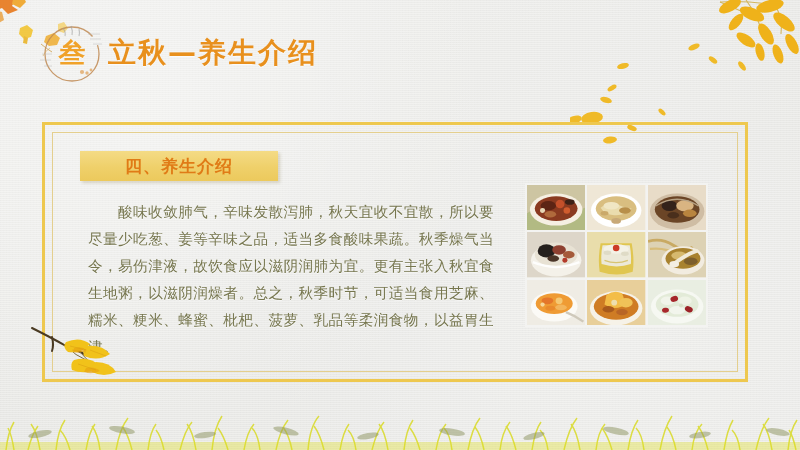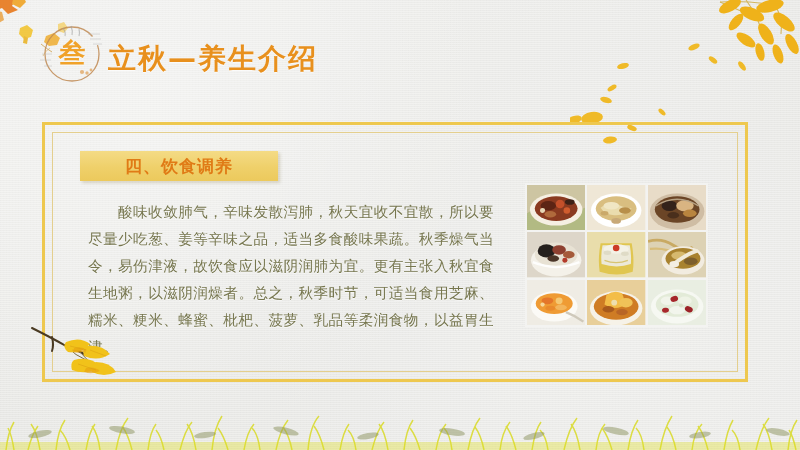--- a/index.html
+++ b/index.html
@@ -55,21 +55,20 @@
     text-shadow:0 1px 0 rgba(255,255,255,.6);
   }
   #title {
     position:absolute; left:108px; top:34px;
     font-family:"DejaVu Sans","Liberation Sans",sans-serif;
     font-size:28px; font-weight:bold;
     color:#e8901d;
     letter-spacing:2px;
     white-space:nowrap;
     text-shadow:0 1px 1px rgba(255,255,255,.75);
-    margin-top:6px;
   }
 
   
   #frame-outer {
     position:absolute;
     left:42px; top:122px;
     width:706px; height:260px;
     border:3px solid #eec84f;
     box-sizing:border-box;
   }
@@ -221,21 +220,21 @@
       <div id="badge-num">叁</div>
     </div>
 
     <div id="title">立秋—养生介绍</div>
   </div>
 
   <div id="frame-outer"></div>
   <div id="frame-inner"></div>
 
   <div id="section-band">
-    <span id="section-title">四、饮食调养</span>
+    <span id="section-title">四、养生介绍</span>
   </div>
 
   <div id="body-text">酸味收敛肺气，辛味发散泻肺，秋天宜收不宜散，所以要尽量少吃葱、姜等辛味之品，适当多食酸味果蔬。秋季燥气当令，易伤津液，故饮食应以滋阴润肺为宜。更有主张入秋宜食生地粥，以滋阴润燥者。总之，秋季时节，可适当食用芝麻、糯米、粳米、蜂蜜、枇杷、菠萝、乳品等柔润食物，以益胃生津。</div>
 
   <div id="photo-grid">
 
     <div class="photo">
       <svg viewBox="0 0 60 48" preserveAspectRatio="none">
         <rect width="60" height="48" fill="#cdc5a2"></rect>
         <path d="M0 30 q14 -10 28 -4 t32 -2 V48 H0 Z" fill="#9db06a" opacity=".55"></path>

